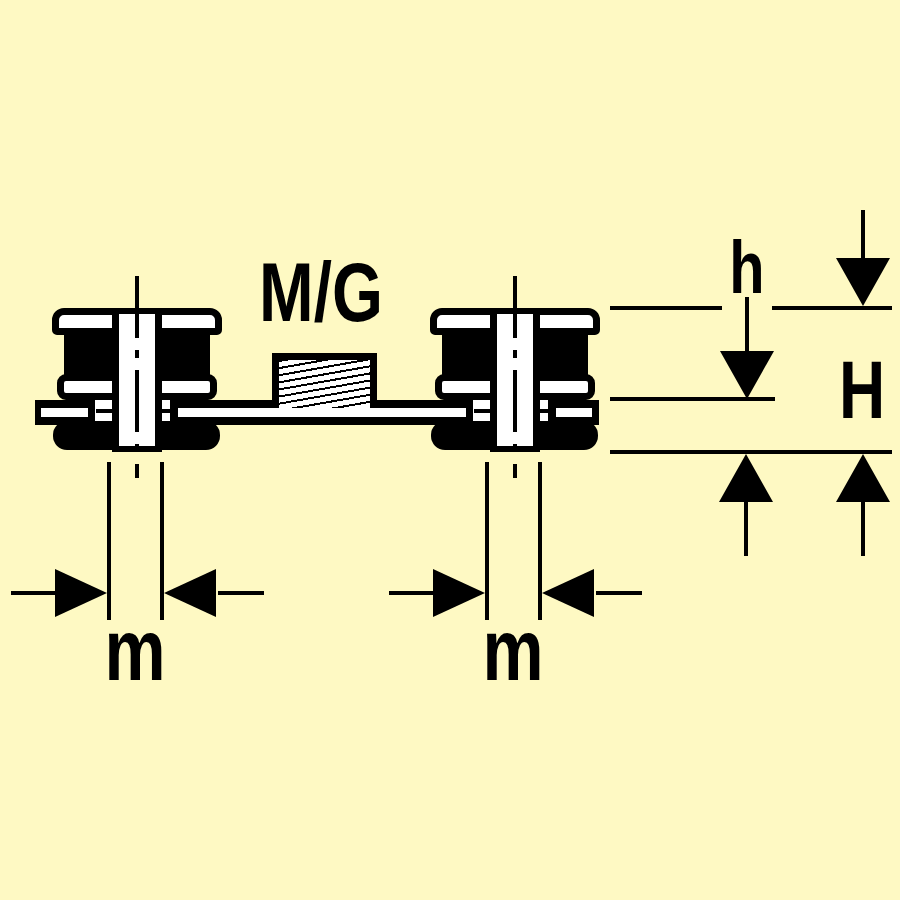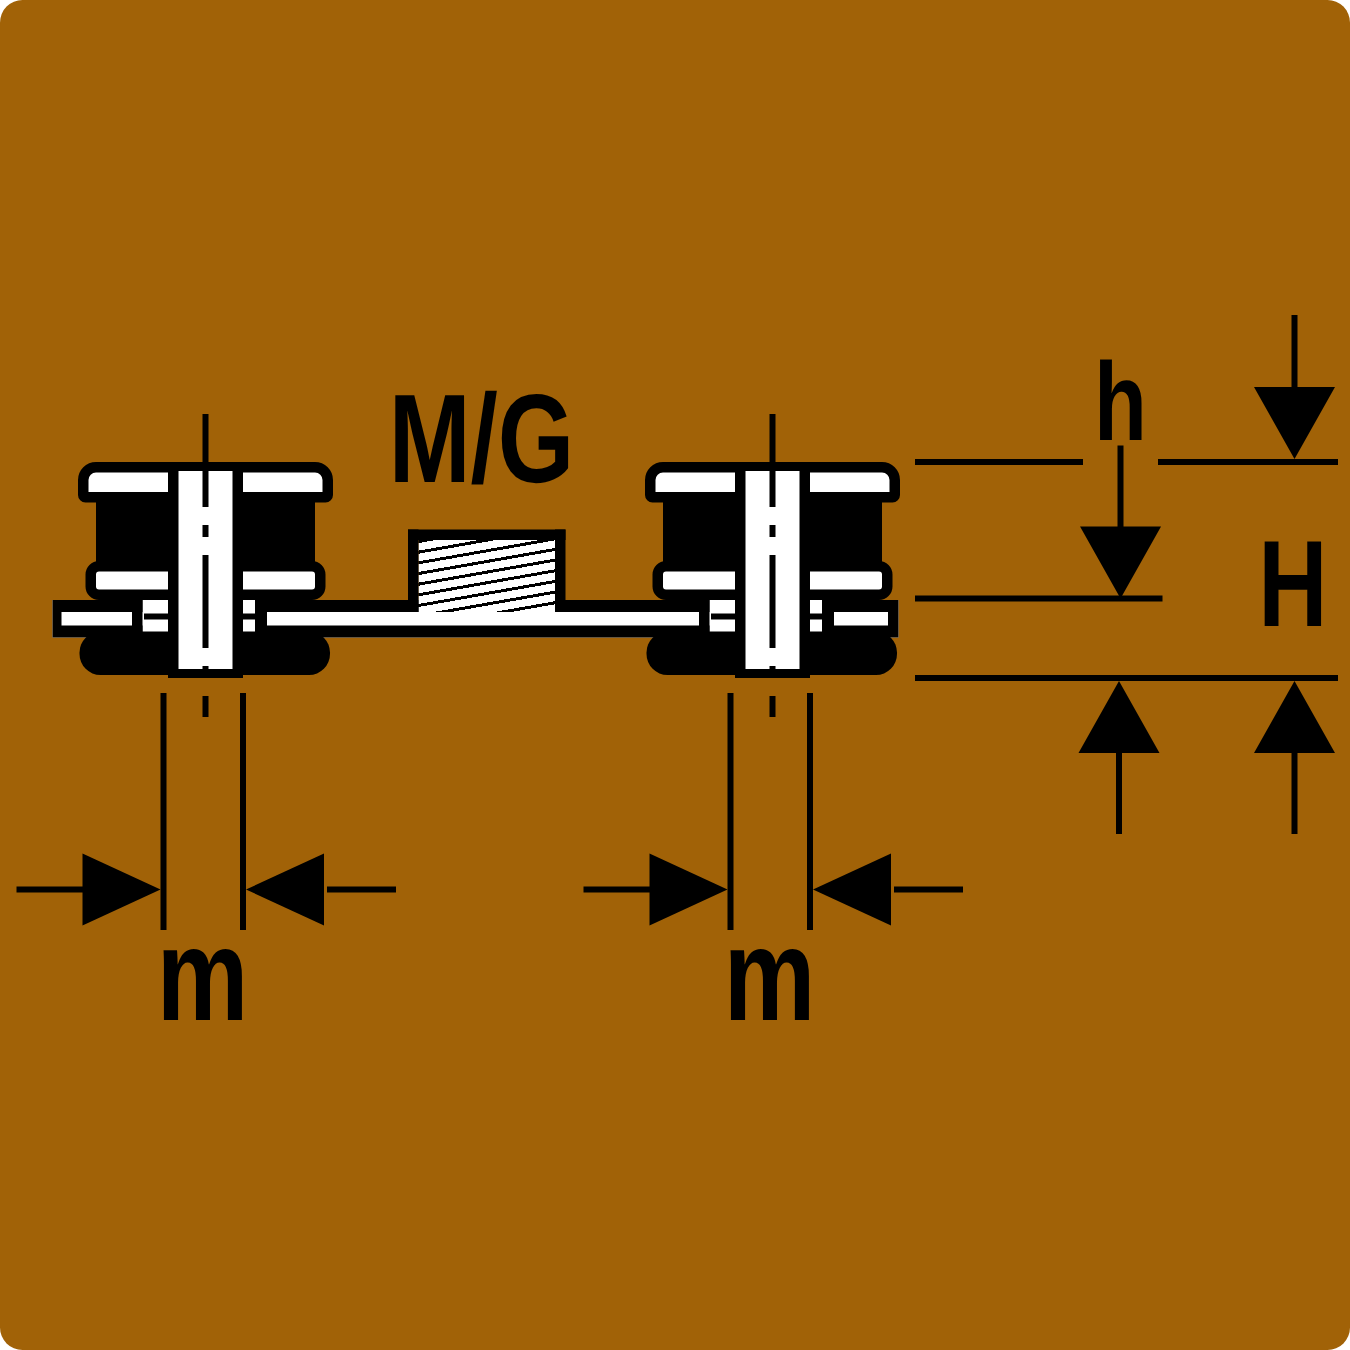--- a/index.html
+++ b/index.html
@@ -1,19 +1,18 @@
 <!DOCTYPE html>
 <html><head>
 <meta charset="utf-8">
 <style>
   html,body{margin:0;padding:0;background:#fff;}
   .canvas{
-    position:relative;width:900px;height:900px;background:#a16207;overflow:hidden;
+    position:relative;width:900px;height:900px;background:#fef9c3;overflow:hidden;
     font-family:"Liberation Sans",sans-serif;
-    border-radius:15px;
   }
   .abs{position:absolute;}
   
   .hline{position:absolute;height:4px;background:#000;}
   .vline{position:absolute;width:4px;background:#000;}
   .lbl{
     position:absolute;color:#000;font-weight:bold;line-height:1;white-space:nowrap;
     transform:translate(-50%,-50%) scaleX(0.78);
   }
   .tri-down{position:absolute;width:0;height:0;

